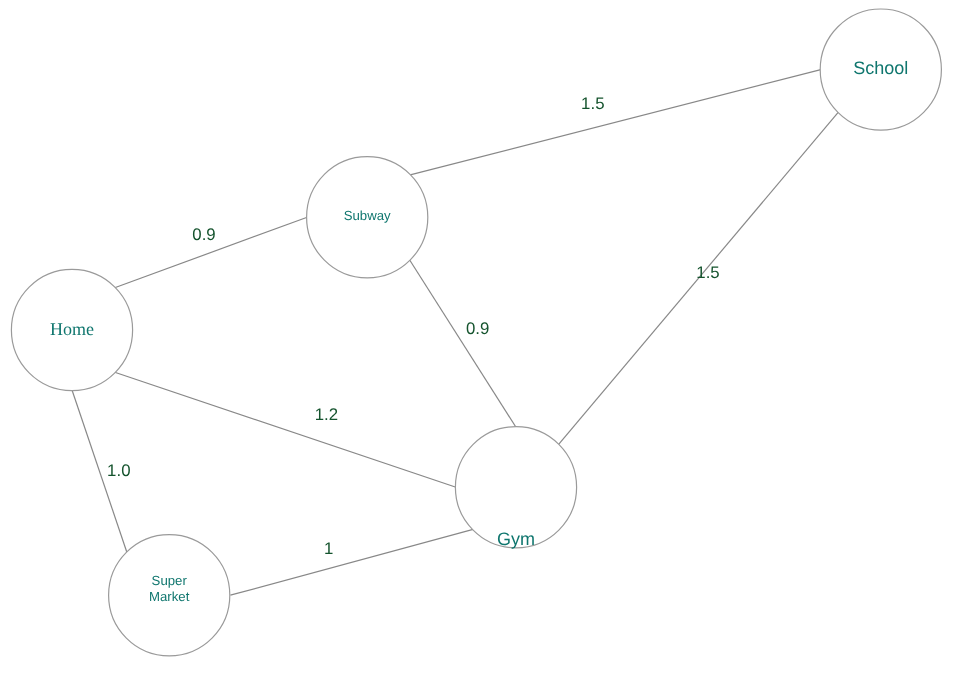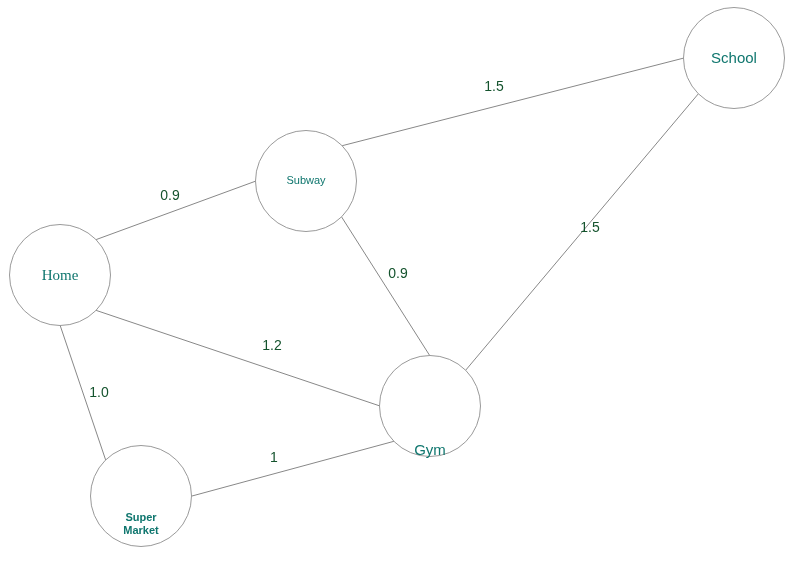--- a/index.html
+++ b/index.html
@@ -68,21 +68,21 @@
     <circle cx="306" cy="181" r="50.5" stroke="#9a9a9a"></circle>
     <circle cx="734" cy="58" r="50.5" stroke="#9a9a9a"></circle>
     <circle cx="430" cy="406" r="50.5" stroke="#9a9a9a"></circle>
     <circle cx="141" cy="496" r="50.5" stroke="#9a9a9a"></circle>
   </svg>
 
   <div class="node-label big" style="left:60px;  top:275px;font-family:Liberation Serif, serif;">Home</div>
   <div class="node-label small" style="left:306px; top:181px;">Subway</div>
   <div class="node-label big" style="left:734px; top:58px;">School</div>
   <div class="node-label big" style="left:430px; top:406px;margin-top:44px;">Gym</div>
-  <div class="node-label small" style="left:141px; top:524px;font-weight:bold;">Super Market</div>
+  <div class="node-label small" style="left:141px; top:492px;">Super Market</div>
 
   <span class="edge-label" style="left:170px; top:195px;">0.9</span>
   <span class="edge-label" style="left:494px; top:86px;">1.5</span>
   <span class="edge-label" style="left:398px; top:273px;">0.9</span>
   <span class="edge-label" style="left:590px; top:227px;">1.5</span>
   <span class="edge-label" style="left:225px; top:345px;margin-left:47px;">1.2</span>
   <span class="edge-label" style="left:99px;  top:392px;">1.0</span>
   <span class="edge-label" style="left:274px; top:457px;">1</span>
 
 </div>

